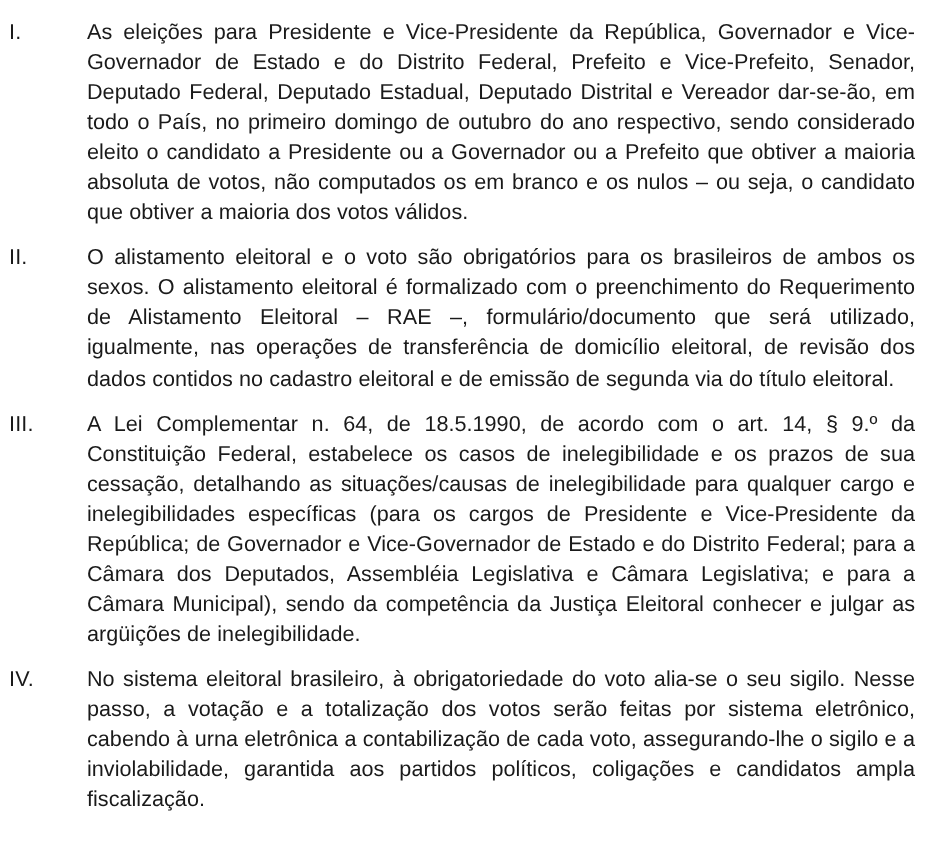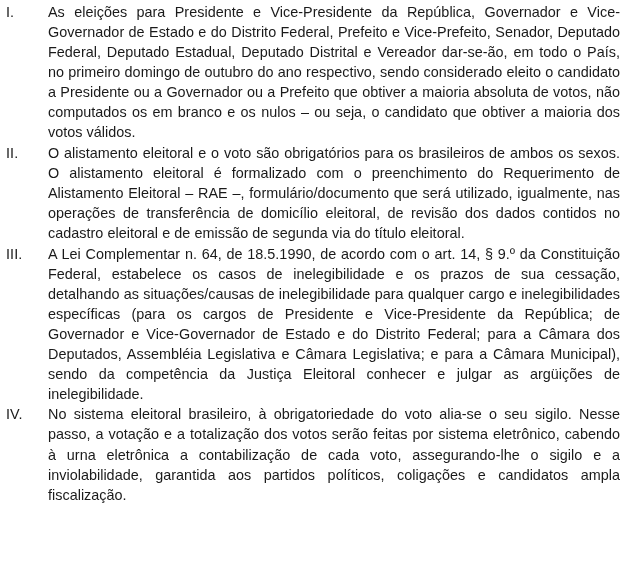--- a/index.html
+++ b/index.html
@@ -50,21 +50,21 @@
 
   .clause-text {
     display: block;
     text-align: justify;
     text-justify: inter-word;
     font-size: 14.4px;
     line-height: 20.05px;
     letter-spacing: 0.02px;
     word-spacing: 0.1px;
     hyphens: none;
-    margin: 0;
+    margin: 10px;
   }
 </style>
 </head>
 <body>
 
 <div class="page">
   <ol class="clause-list">
 
     <li class="clause">
       <span class="clause-marker">I.</span>

